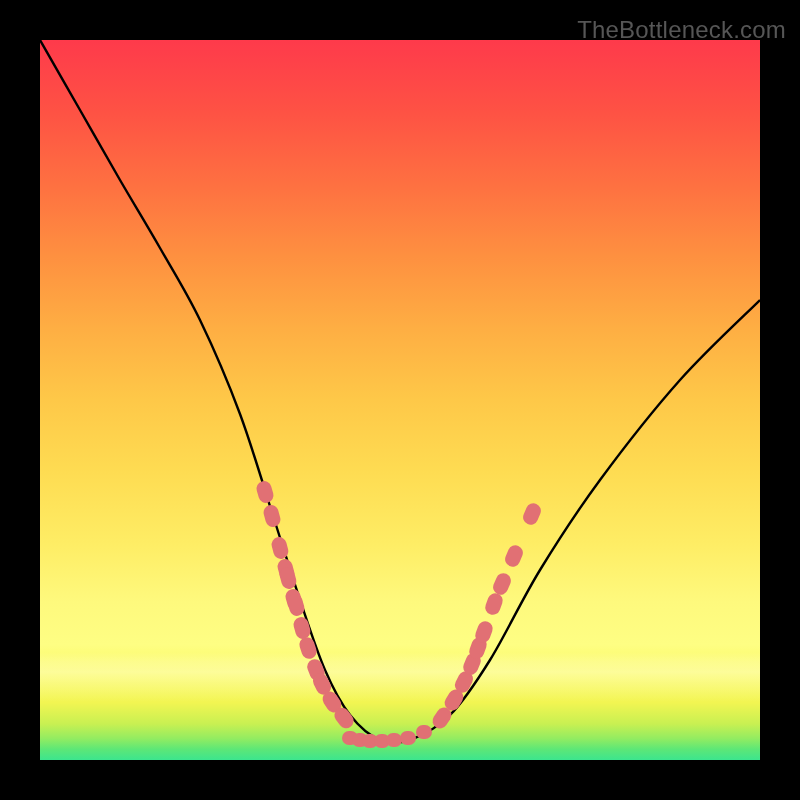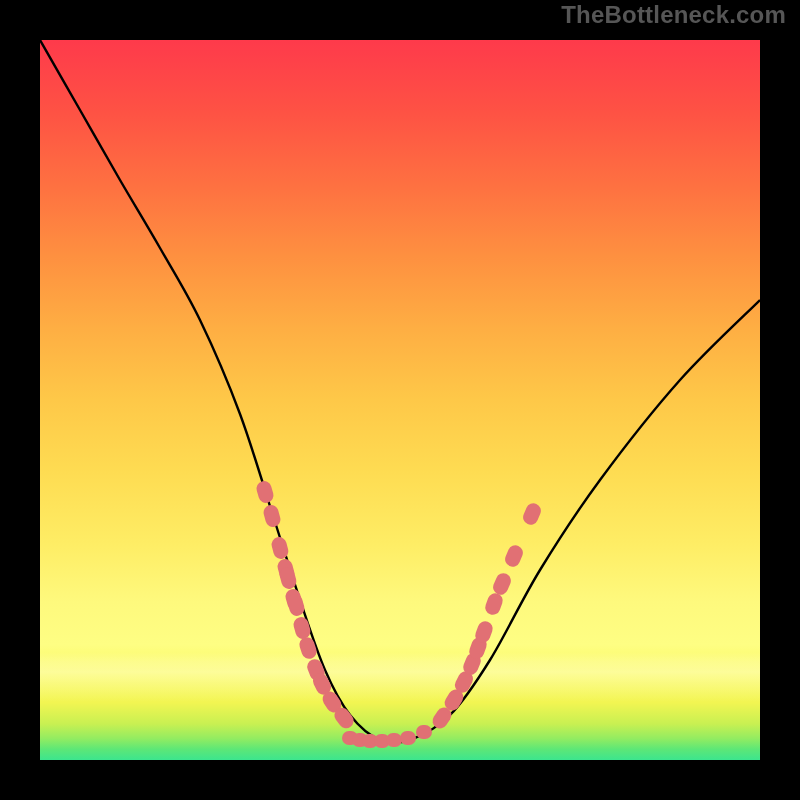--- a/index.html
+++ b/index.html
@@ -11,25 +11,25 @@
     font-family: Arial, Helvetica, sans-serif;
   }
   .outer {
     width: 800px;
     height: 800px;
     background: #000000;
     position: relative;
   }
   .watermark {
     position: absolute;
-    top: 1px;
+    top: 16px;
     right: 14px;
     color: #565656;
     font-size: 24px;
-    font-weight: 700;
+    font-weight: 400;
     letter-spacing: 0.2px;
     z-index: 10;
   }
   .plot {
     position: absolute;
     left: 40px;
     top: 40px;
     width: 720px;
     height: 720px;
     overflow: hidden;

